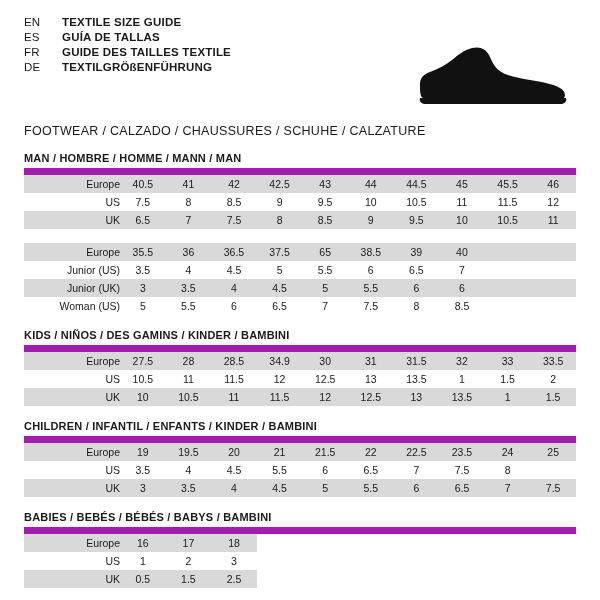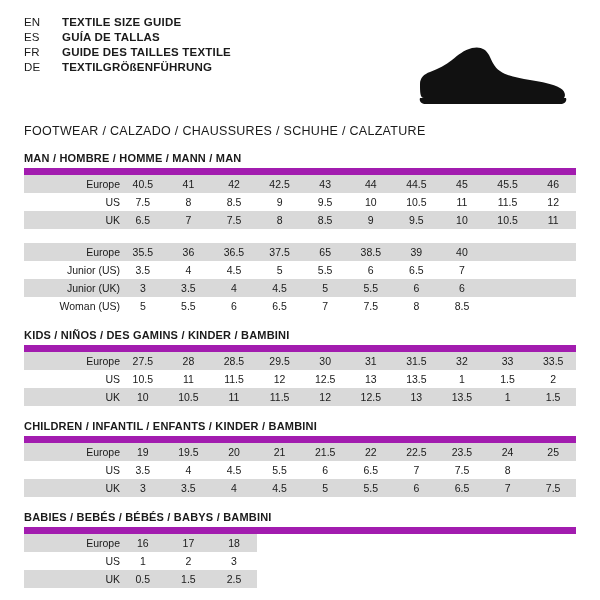--- a/index.html
+++ b/index.html
@@ -243,21 +243,21 @@
 
   <div class="section">
     <div class="section-title">KIDS / NIÑOS / DES GAMINS / KINDER / BAMBINI</div>
     <table class="size-table">
       <tbody>
         <tr class="shaded">
           <td class="rowlabel">Europe</td>
           <td>27.5</td>
           <td>28</td>
           <td>28.5</td>
-          <td>29.5</td>
+          <td>34.9</td>
           <td>30</td>
           <td>31</td>
           <td>31.5</td>
           <td>32</td>
           <td>33</td>
           <td>33.5</td>
         </tr>
         <tr class="plain">
           <td class="rowlabel">US</td>
           <td>10.5</td>

